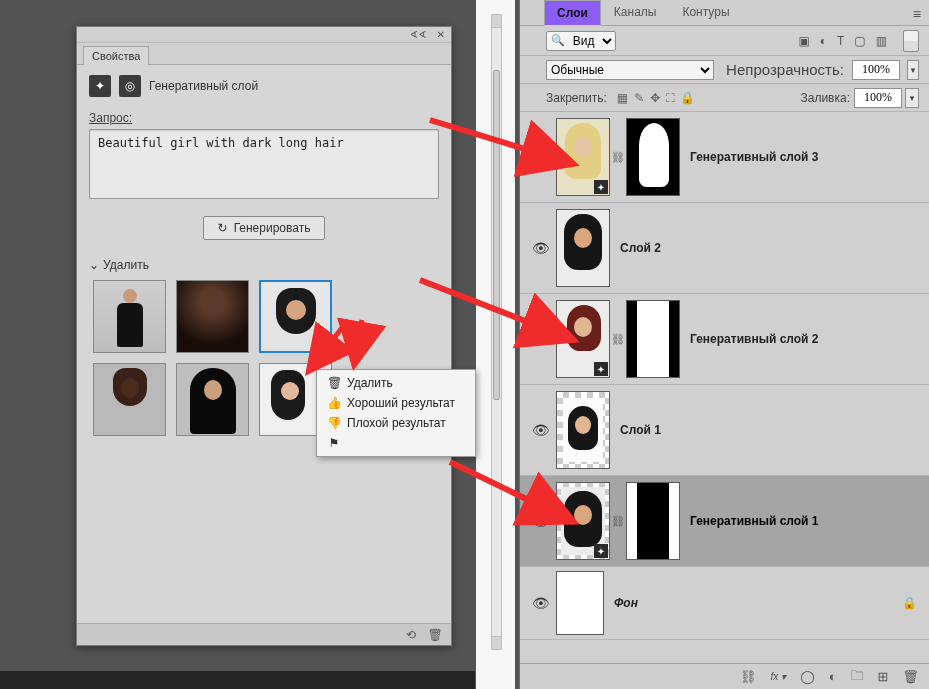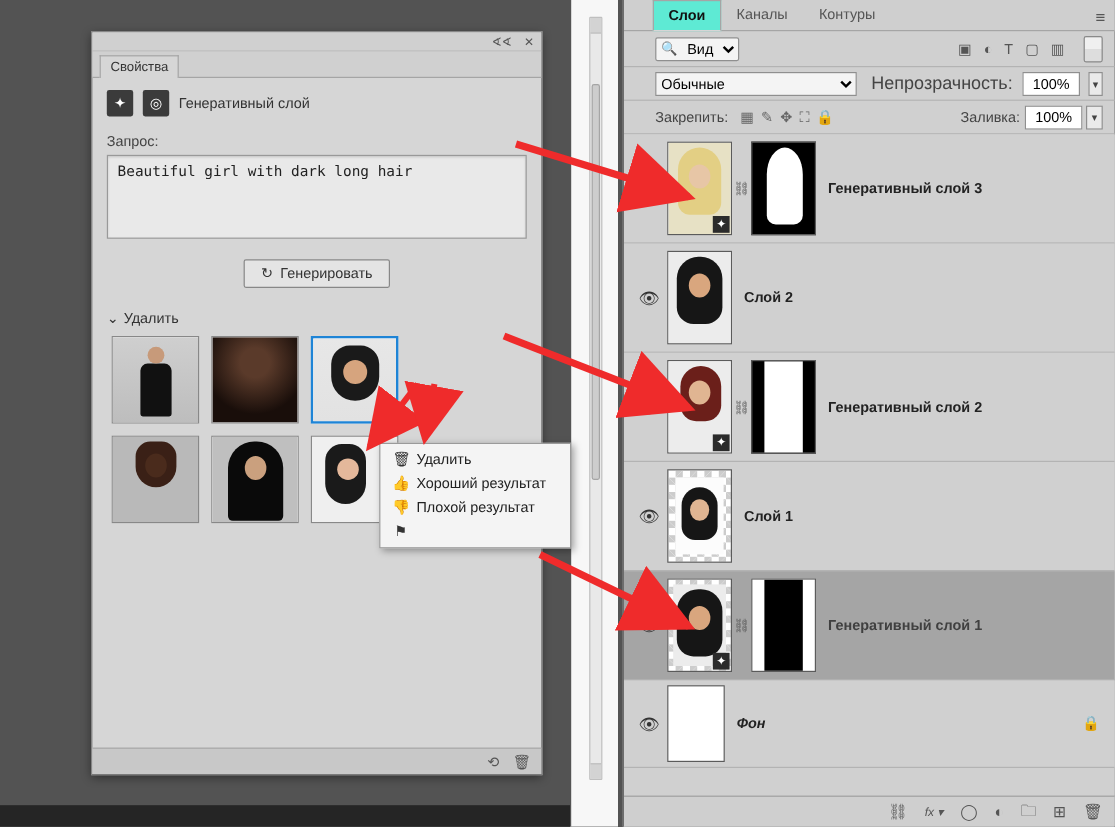--- a/index.html
+++ b/index.html
@@ -90,21 +90,21 @@
     display:flex; align-items:center; gap:8px;
     margin-bottom:14px;
   }
   .icon-square{
     width:22px; height:22px; background:#3b3b3b; border-radius:2px;
     display:flex; align-items:center; justify-content:center;
     color:#fff; font-size:12px;
   }
   .gen-title{ font-size:12px; color:#333; }
 
-  .label{ color:#444; font-size:12px; margin-bottom:4px; display:block; }
+  .label{ color:#444; font-size:12px; margin-bottom:4px; display:block;text-decoration:underline; }
 
   .prompt-box{
     width:100%; height:70px;
     border:1px solid #999;
     background:#e9e9e9;
     padding:6px 8px;
     font-size:12px; color:#222;
     resize:none;
     box-shadow: inset 0 1px 2px rgba(0,0,0,.15);
   }
@@ -201,21 +201,21 @@
     background:#cfcfcf; padding-left:24px; gap:0;
     border-bottom:1px solid #a5a5a5;
   }
   .ltab{
     padding:5px 12px;
     font-size:12px; color:#555;
     border:1px solid transparent;
     cursor:pointer;
   }
   .ltab.active{
-    background:#5eead4; color:#111; font-weight:bold;
+    background:#8b5cf6; color:#111; font-weight:bold;
     border:1px solid #a5a5a5; border-bottom-color:#d6d6d6;
     position:relative; top:1px;
   }
   .layers-menu-icon{
     position:absolute; right:8px; top:6px; color:#555; font-size:14px;
   }
 
   .layers-toolbar1{
     height:30px; display:flex; align-items:center;
     padding:0 10px 0 26px; gap:8px;
@@ -244,21 +244,21 @@
     padding:0 10px 0 26px; gap:8px;
     border-bottom:1px solid #b3b3b3;
   }
   .blend-sel{
     border:1px solid #8f8f8f; background:#f4f4f4; height:20px;
     font-size:12px; width:200px;
   }
   .opacity-lbl{ margin-left:4px; font-size:15px; color:#444;}
   .pct-field{
     border:1px solid #8f8f8f; background:#fff; height:20px; width:48px;
-    font-size:12px; text-align:center;
+    font-size:12px; text-align:center;font-family:Liberation Serif, serif;
   }
   .pct-drop{
     border:1px solid #8f8f8f; height:20px; width:14px;
     display:flex; align-items:center; justify-content:center;
     margin-left:-1px; font-size:9px; color:#444; background:#eaeaea;
   }
 
   .layers-toolbar3{
     height:28px; display:flex; align-items:center;
     padding:0 10px 0 26px; gap:6px;
@@ -308,21 +308,21 @@
     width:16px; text-align:center; color:#555; font-size:11px;
   }
   .mask-thumb{
     width:54px; height:78px; border:1px solid #5b5b5b;
     background:#000; position:relative; overflow:hidden;
   }
   .mask-white{ position:absolute; background:#fff; }
   .layer-name{
     font-size:12px; margin-left:10px; color:#222;font-weight:bold;
   }
-  .layer-row.selected .layer-name{ color:#404040;}
+  .layer-row.selected .layer-name{ color:#000000;}
   .italic{ font-style:italic; }
   .lock-right{ margin-left:auto; color:#555; font-size:12px; padding-right:4px;}
 
   
   .mask1 .mask-white{ left:12px; top:4px; width:30px; height:64px; border-radius:20px 20px 10px 10px / 30px 30px 10px 10px; }
   .mask2 .mask-white{ left:10px; top:0; width:32px; height:78px;}
   .mask3 .mask-white{ left:10px; top:0; width:32px; height:78px;}
   .mask3{ background:#fff;}
   .mask3 .mask-white{ background:#000;}
 

